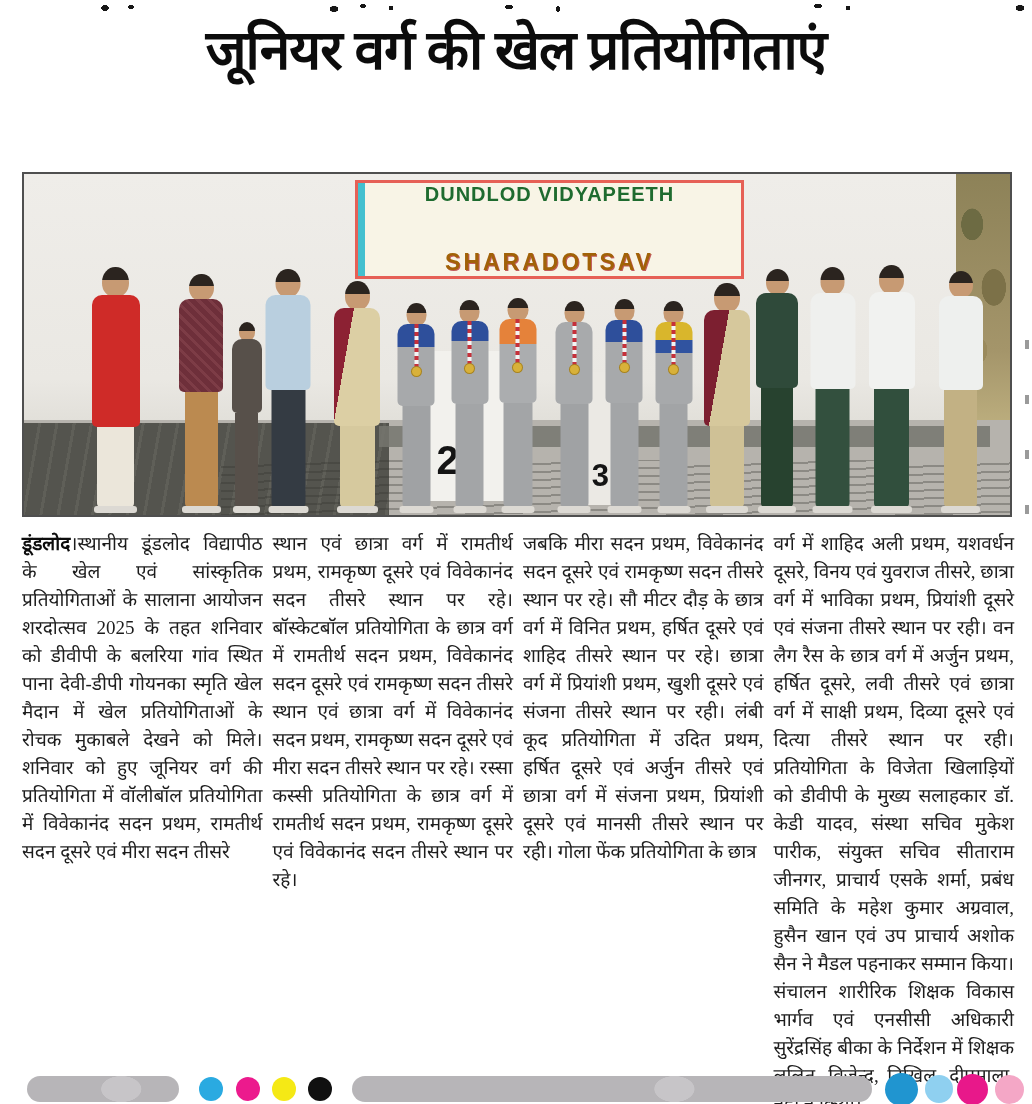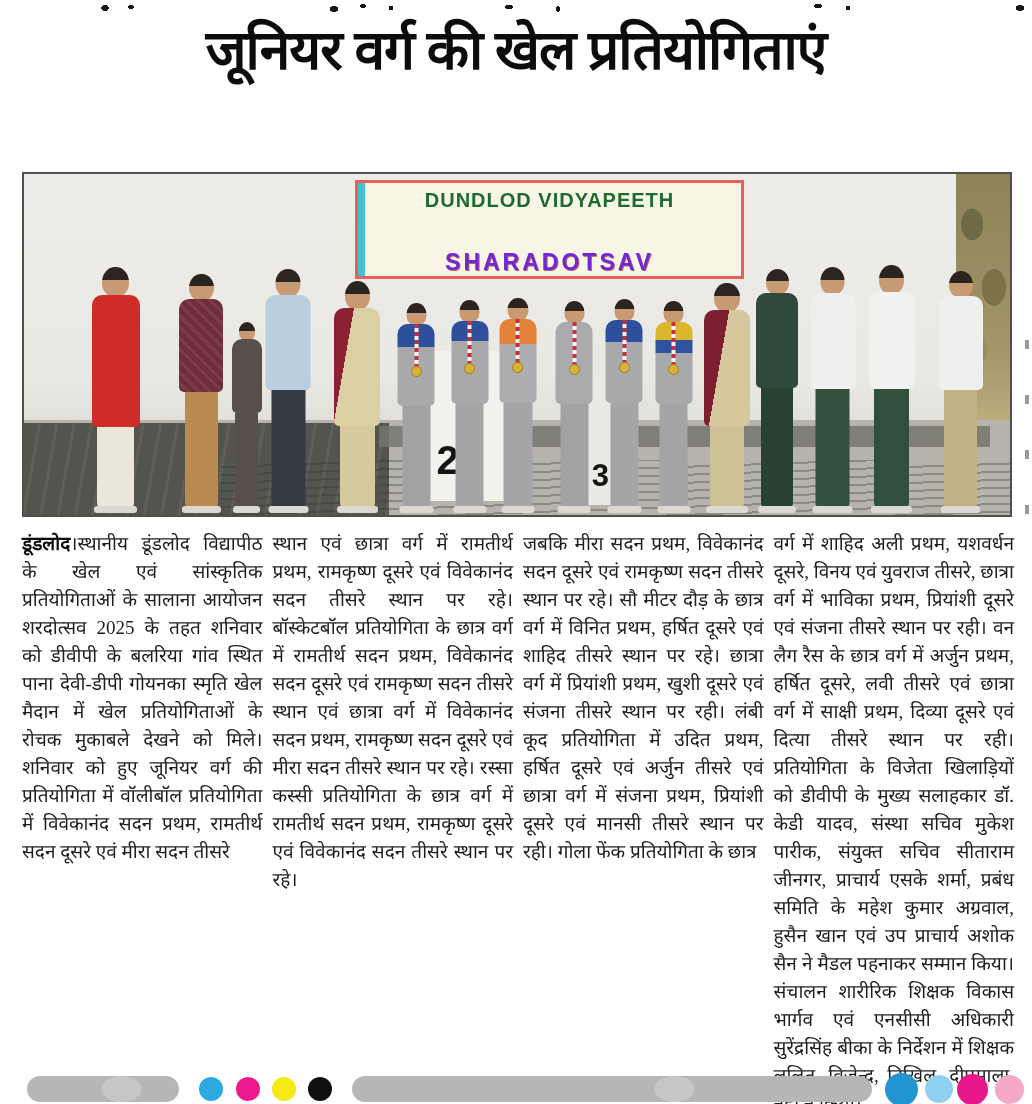--- a/index.html
+++ b/index.html
@@ -57,22 +57,22 @@
     position:absolute;left:36%;right:2%;bottom:20%;height:6%;
     background:#76756e;opacity:.85;
   }
   .banner{
     position:absolute;left:33.6%;top:1.7%;width:39.4%;height:29%;
     background:#f8f4e6;border:3px solid #e66056;box-sizing:border-box;
     text-align:center;font-family:"Liberation Sans","DejaVu Sans",sans-serif;
     z-index:2;display:flex;flex-direction:column;justify-content:space-between;
   }
   .banner-edge{position:absolute;left:0;top:0;bottom:0;width:7px;background:#44c0cf;}
-  .banner-l1{color:#1e6b2f;font-weight:800;font-size:20px;letter-spacing:1px;margin-top:6px;}
-  .banner-l2{color:#6d28d9;font-weight:800;font-size:23px;letter-spacing:3px;
+  .banner-l1{color:#1e6b2f;font-weight:800;font-size:20px;letter-spacing:1px;}
+  .banner-l2{color:#a16207;font-weight:800;font-size:23px;letter-spacing:3px;
     text-shadow:1px 1px 0 #c05a5a;}
   .banner-l3{background:#e2453c;color:#8c1116;font-weight:800;font-size:11px;
     letter-spacing:1.5px;padding:3px 0 2px;text-shadow:1px 1px 0 rgba(255,255,255,.55);}
   .podium{position:absolute;background:#f2f1ed;z-index:2;}
   .podium-a{left:41%;top:52%;width:10.5%;height:44%;}
   .podium-b{left:55.6%;top:58%;width:6.6%;height:39%;background:#ebe9e4;}
   .pnum{position:absolute;left:8%;bottom:12%;font-weight:800;color:#141414;
     font-family:"Liberation Sans",sans-serif;}
   .podium-a .pnum{font-size:40px;}
   .podium-b .pnum{font-size:31px;left:30%;bottom:8%;}

